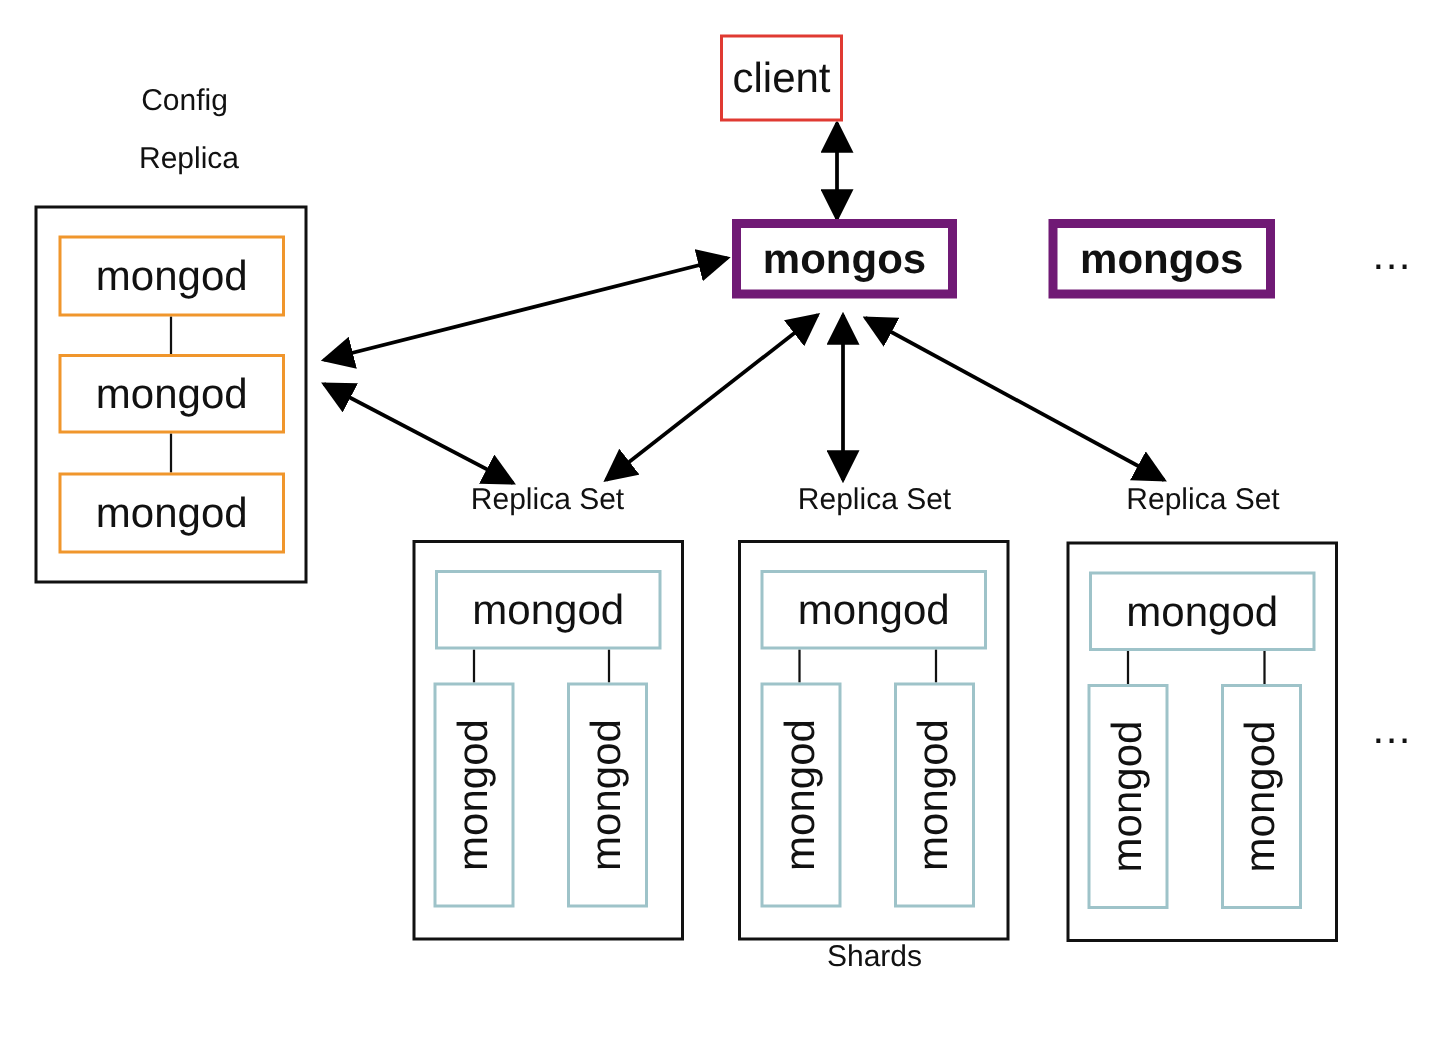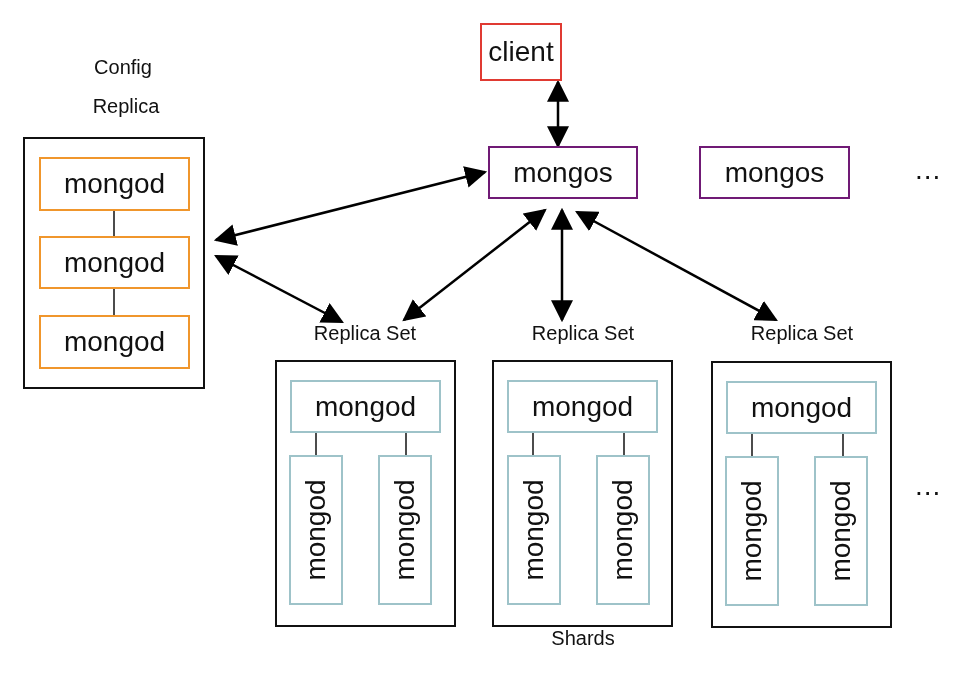--- a/index.html
+++ b/index.html
@@ -4,21 +4,21 @@
 <style>
   html, body { margin:0; padding:0; background:#ffffff; }
   body { width:969px; height:691px; position:relative; overflow:hidden;
          font-family:"Liberation Sans", "DejaVu Sans", sans-serif; color:#111; }
   .abs { position:absolute; box-sizing:border-box; }
   .label { position:absolute; font-size:20px; line-height:1; white-space:nowrap; text-align:center; }
   .box { position:absolute; box-sizing:border-box; display:flex; align-items:center; justify-content:center;
          font-size:28px; background:#fff; }
   .outer { border:2px solid #111; background:#fff; }
   .orange { border:2px solid #f0962c; }
-  .green { border:2px solid #701a75; }
+  .green { border:6px solid #701a75;font-weight:bold; }
   .red { border:2px solid #e03a32; }
   .teal { border:2px solid #9ec3c9; }
   .vtext { transform:rotate(-90deg); white-space:nowrap; }
   svg#arrows { position:absolute; left:0; top:0; }
   .dots { position:absolute; font-size:28px; letter-spacing:1px; }
 </style>
 </head>
 <body>
 
 <svg id="arrows" width="969" height="691">

